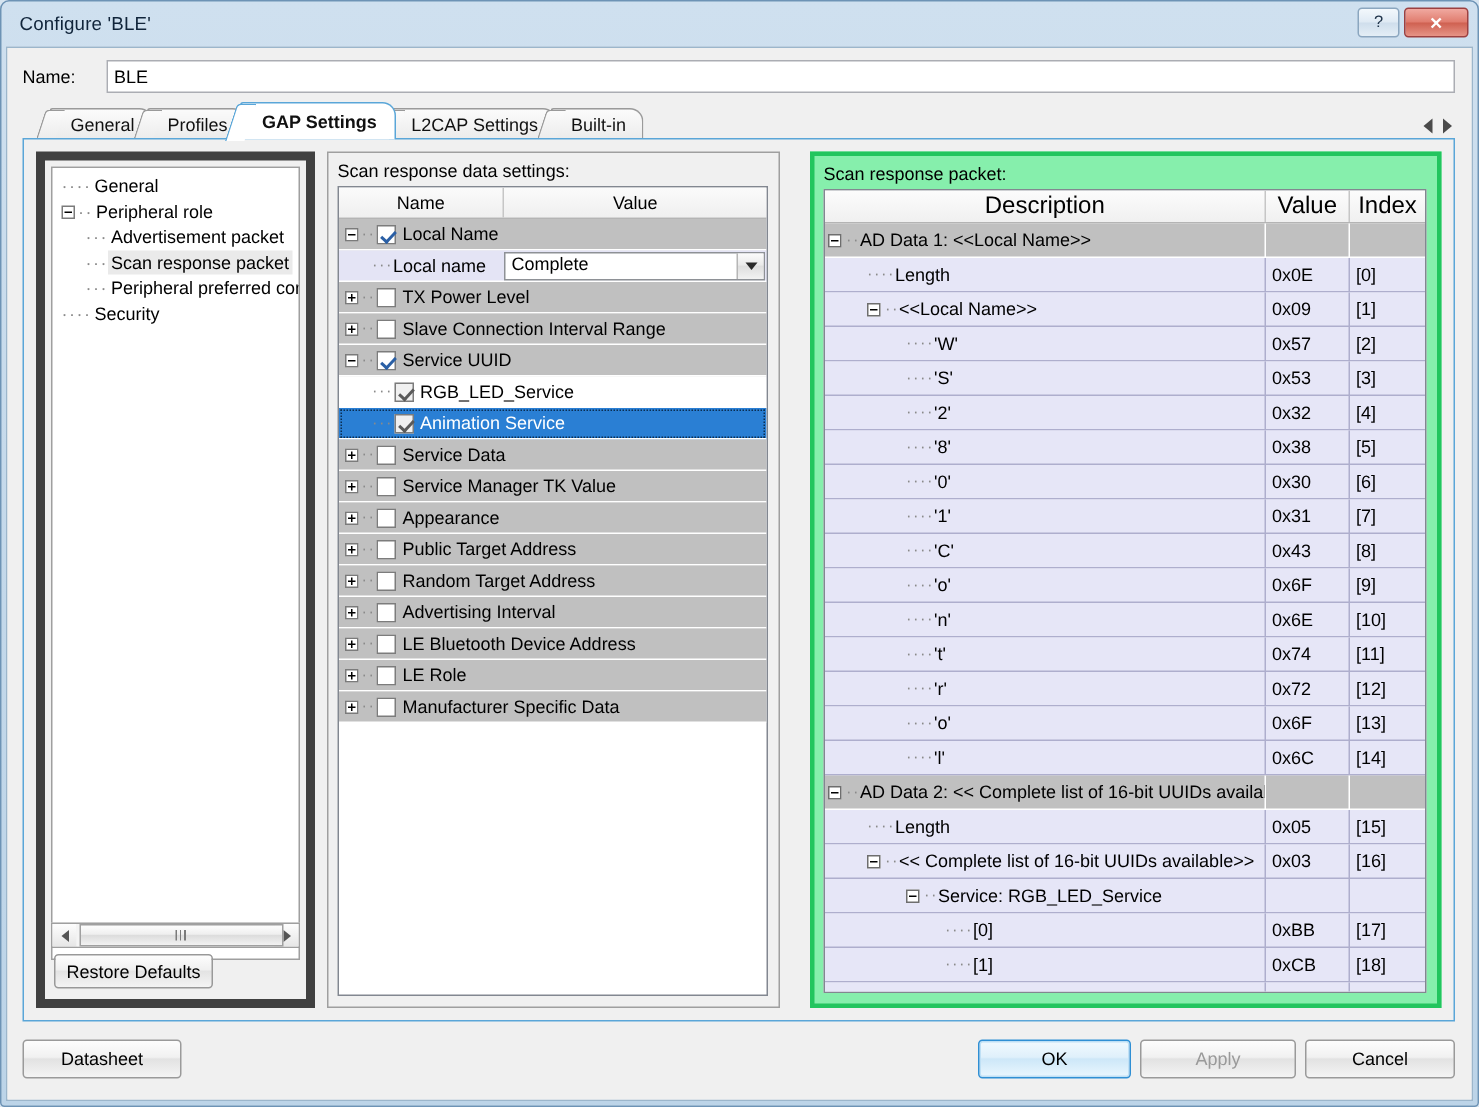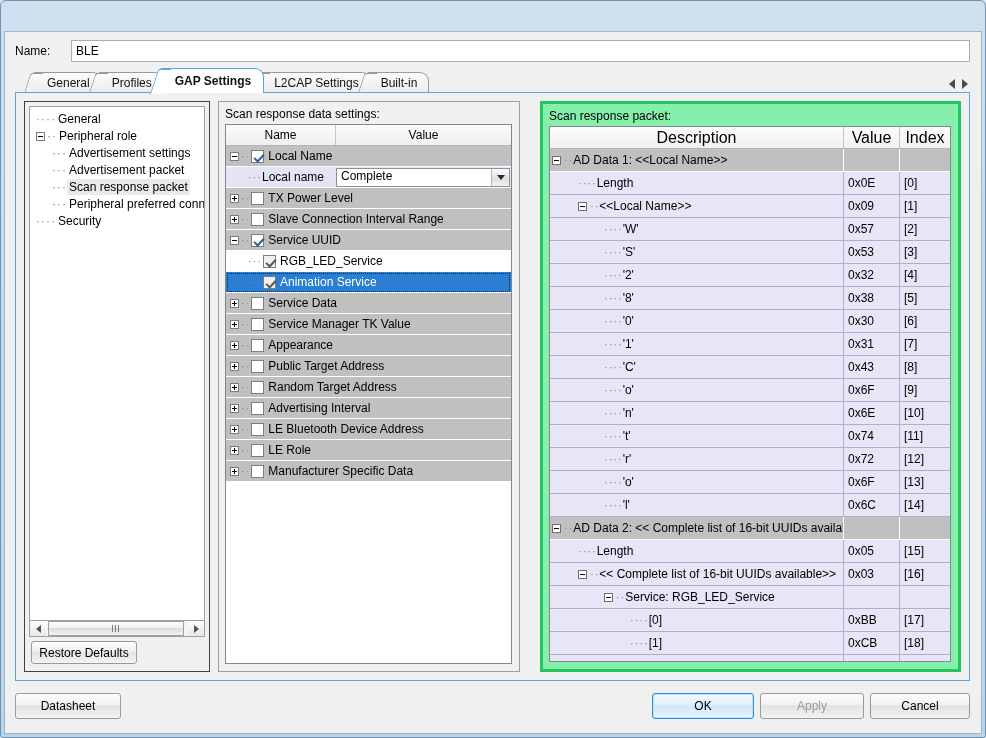--- a/index.html
+++ b/index.html
@@ -131,21 +131,21 @@
     position: absolute; left: 10px; top: 60px; right: 11px; bottom: 52px;
     background: #f0f0f0;
     border: 1px solid #5aa6d8;
   }
   .page-body { position: absolute; inset: 0; }
 
   
   .treepanel {
     position: absolute; left: 8px; top: 8px; width: 186px; bottom: 8px;
     background: #f0f0f0;
-    border: 1px solid #404040;
+    border: 6px solid #404040;
   }
   .tree {
     position: absolute; left: 4px; top: 4px; right: 4px; height: 529px;
     background: #fff;
     border: 1px solid #9f9f9f;
     overflow: hidden;
     padding: 4px 0 0 0;
   }
   .tnode {
     position: relative;
@@ -361,20 +361,27 @@
     background: linear-gradient(180deg,#f2fafe 0%, #dff0fb 45%, #cde7f8 50%, #eaf7fe 100%);
   }
   .btn.apply { right: 106px; width: 104px; color: #9a9a9a; }
   .btn.cancel { right: 0; width: 100px; }
 </style>
 </head>
 <body>
 
 <div class="window">
 
+  <div class="titlebar">
+    <div class="title-text">Configure 'BLE'</div>
+    <div class="title-btns">
+      <div class="tbtn">?</div>
+      <div class="tbtn close">✕</div>
+    </div>
+  </div>
 
   <div class="client">
     <div class="client-inner">
 
       <div class="name-row">
         <div class="name-label">Name:</div>
         <input class="name-input" value="BLE" style="">
       </div>
 
       <div class="tabstrip">
@@ -401,21 +408,20 @@
         </div>
       </div>
 
       <div class="tabpage">
         <div class="page-body">
 
           <div class="treepanel">
             <div class="tree" id="tree-host">
                 <div class="tnode ind0"><span class="dots">····</span><span class="lbl">General</span></div>
                 <div class="tnode ind0"><span class="expander"></span><span class="dots">··</span><span class="lbl">Peripheral role</span></div>
-                <div class="tnode ind1"><span class="dots">···</span><span class="lbl">Advertisement settings</span></div>
                 <div class="tnode ind1"><span class="dots">···</span><span class="lbl">Advertisement packet</span></div>
                 <div class="tnode ind1 sel"><span class="dots">···</span><span class="lbl">Scan response packet</span></div>
                 <div class="tnode ind1"><span class="dots">···</span><span class="lbl">Peripheral preferred conne</span></div>
                 <div class="tnode ind0"><span class="dots">····</span><span class="lbl">Security</span></div>
               </div>
             <div class="tree-hscroll">
               <div class="hs-arrow">
                   <div class="tri left"></div>
                 </div>
               <div class="hs-track">

